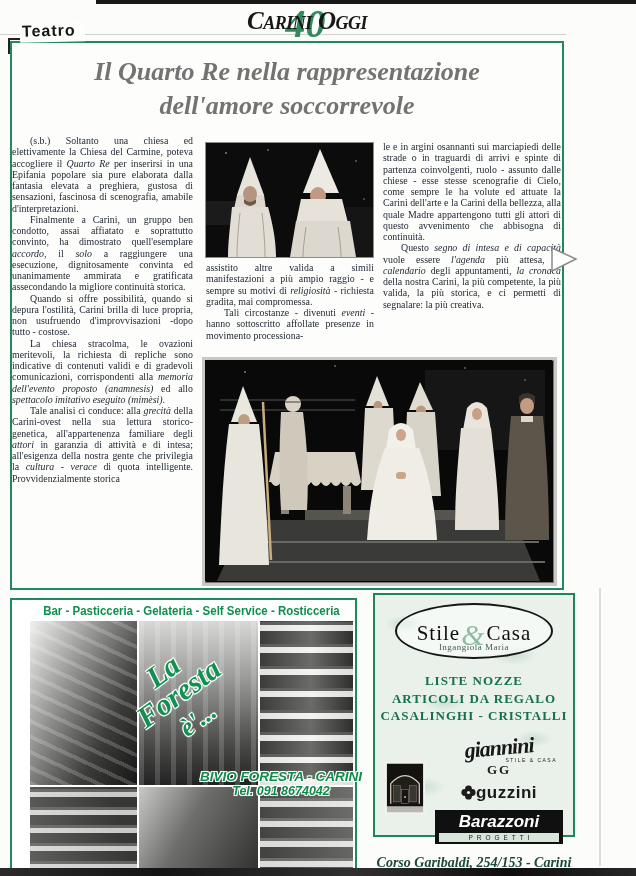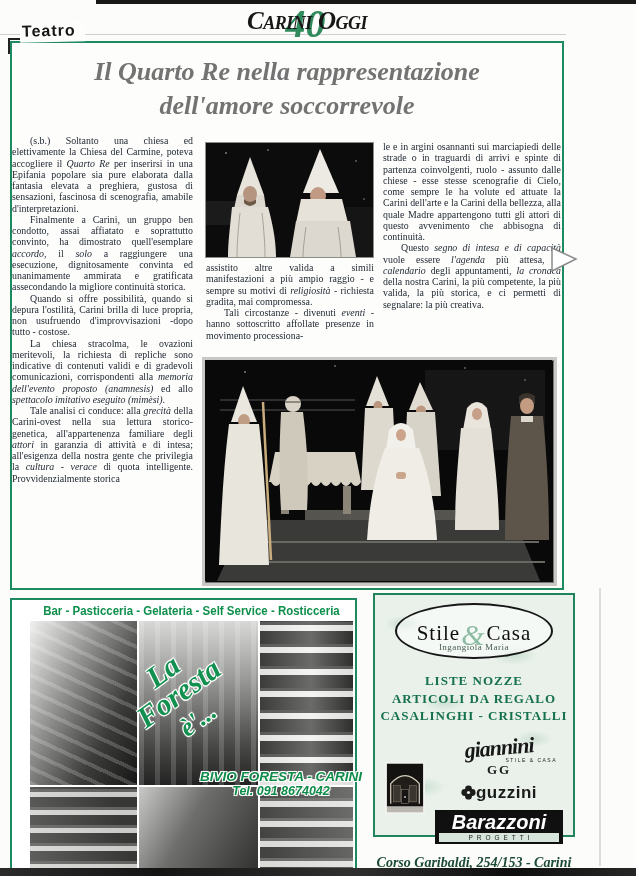--- a/index.html
+++ b/index.html
@@ -98,21 +98,21 @@
   .g-script{ font-style:italic; font-weight:700; font-size:22px; color:#171717;
         letter-spacing:-1px; transform:rotate(-5deg);}
   .g-sub{ font-family:"Liberation Sans",sans-serif; font-size:5px; letter-spacing:1.5px;
         color:#222; text-align:right; width:100%; padding-right:6px; margin-top:-4px;}
   .g-mono{ font-weight:700; font-size:13px; letter-spacing:2px; color:#1d1d1d; margin-top:-1px;}
   .guzzini{ display:flex; align-items:center; margin-top:2px;}
   .guzzini span{ font-family:"Liberation Sans",sans-serif; font-weight:700; font-size:17px;
         color:#1b1b1b; letter-spacing:.5px;}
   .barazzoni{ margin-top:4px; width:128px; background:#101010; padding:3px 4px 2px;}
   .b-name{ color:#fff; font-family:"Liberation Sans",sans-serif; font-weight:700; font-style:italic;
-        font-size:20px; text-align:center; line-height:18px;}
+        font-size:17px; text-align:center; line-height:18px;}
   .b-sub{ margin-top:2px; background:#d7e5da; color:#1a1a1a; font-family:"Liberation Sans",sans-serif;
         font-size:6.5px; letter-spacing:4px; text-align:center; padding:1px 0 1px 4px;}
   .sc-addr{ margin-top:9px; text-align:center; font-style:italic; font-weight:700;
         font-size:14px; line-height:19px; color:#1c4a36;}
 </style>
 </head>
 <body>
 
 <div class="page">
 

